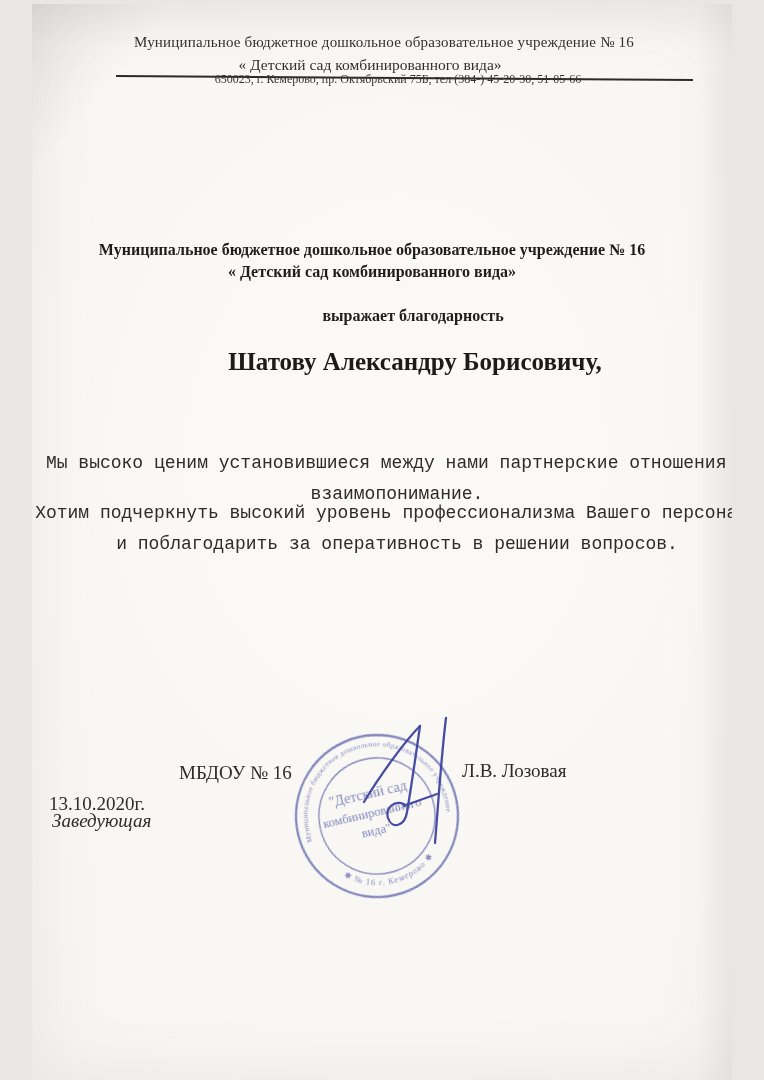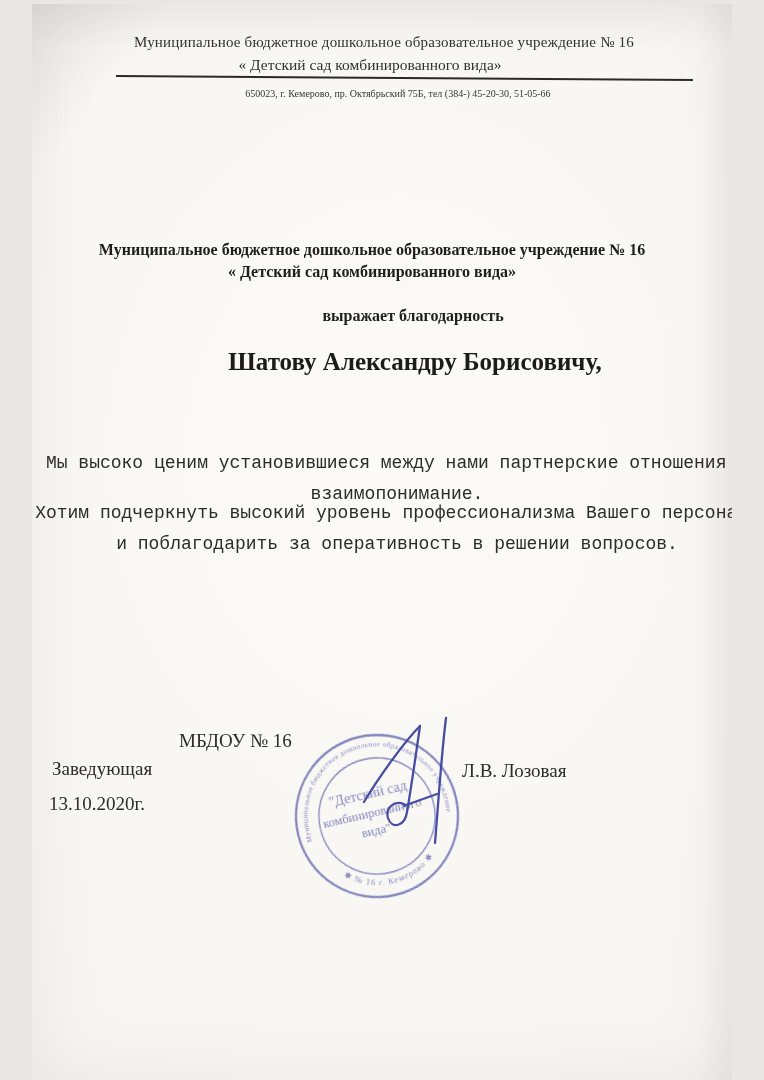--- a/index.html
+++ b/index.html
@@ -19,37 +19,37 @@
     background:
       linear-gradient(128deg, rgba(70,64,58,0.10) 0%, rgba(70,64,58,0) 9%),
       linear-gradient(to left, rgba(70,64,58,0.05) 0%, rgba(70,64,58,0) 5%),
       linear-gradient(to bottom, rgba(70,64,58,0.04) 0%, rgba(70,64,58,0) 4%);
   }
   .abs { position:absolute; }
   .ctr { text-align:center; }
   .lh1 { top:30px; left:0; width:704px; font-size:15px; letter-spacing:0.2px; color:#34302c; }
   .lh2 { top:52px; left:0; width:676px; font-size:15.5px; color:#34302c; }
   .rule { top:73px; left:84px; width:577px; height:2px; background:#2b2a27; transform:rotate(0.4deg); }
-  .address { top:84px; left:0; width:732px; font-size:10px; color:#3a3631; }
+  .address { top:68px; left:0; width:732px; font-size:12px; color:#3a3631; }
 
   .org1 { top:237px; left:0; width:680px; font-size:16px; font-weight:bold; color:#201d1a; }
   .org2 { top:259px; left:0; width:680px; font-size:16px; font-weight:bold; color:#201d1a; }
   .grat { top:303px; left:0; width:762px; font-size:16px; font-weight:bold; color:#201d1a; }
   .recipient {
     top:344px; left:0; width:738px;
     font-size:25px; font-weight:bold; line-height:27.5px; color:#1d1b18;padding-left:14px;
   }
   .para { left:0; width:730px; font-size:18px; line-height:31px; color:#2e2b28;font-family:Liberation Mono, monospace; }
   .p1 { top:444px; }
   .p2 { top:494px; }
   .p3 { top:611px; }
 
   .sig { font-size:19px; color:#2e2b28; white-space:nowrap; }
-  .sig-position { top:754px; left:20px; }
-  .sig-org      { top:726px; left:147px; }
+  .sig-position { top:806px; left:20px;font-style:italic; }
+  .sig-org      { top:758px; left:147px; }
   .sig-name     { top:756px; left:430px; }
   .sig-date     { top:789px; left:17px; }
 
   .stamp-svg { top:687px; left:220px; width:250px; height:250px; }
   .stamp-ink { filter: blur(0.4px); }
   .stamp-text { font-family:"Liberation Serif","DejaVu Serif",serif; }
 </style>
 </head>
 <body>
 

